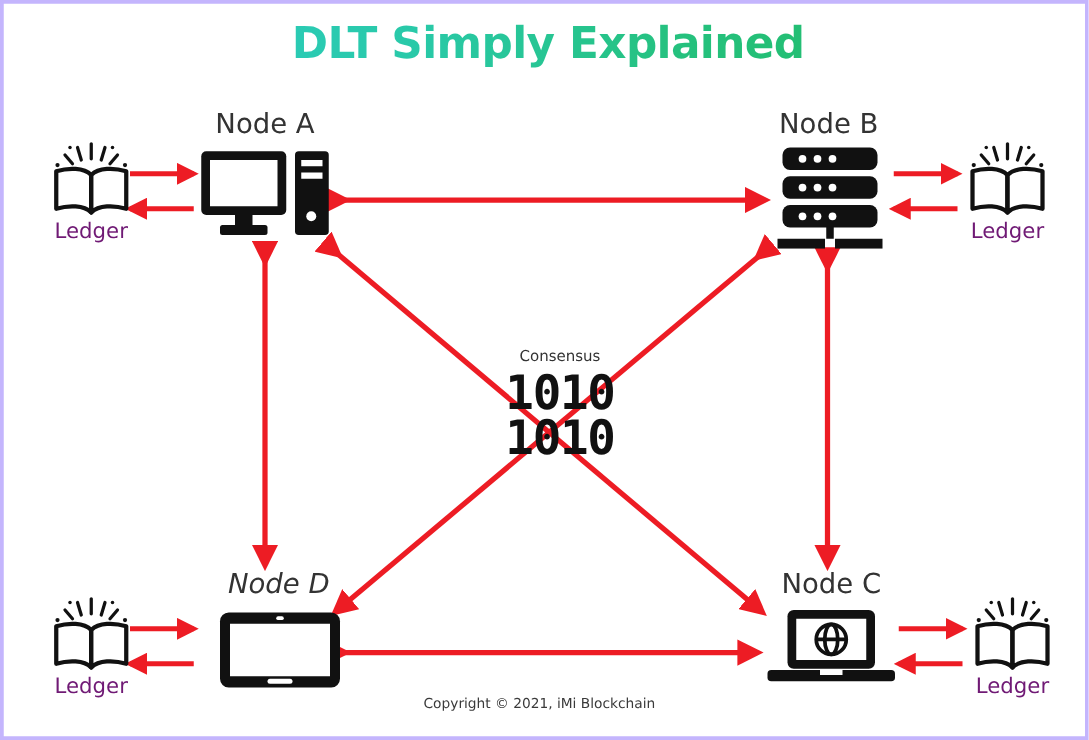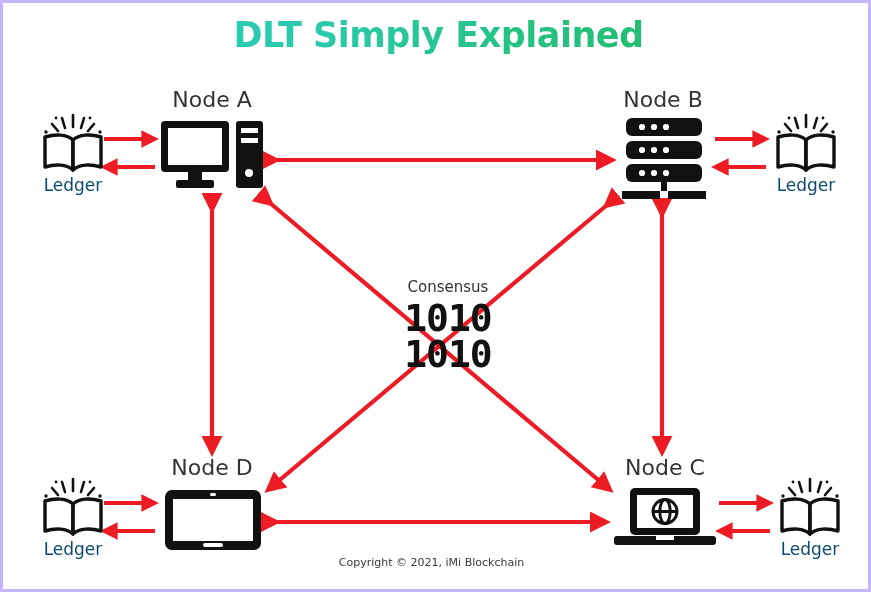--- a/index.html
+++ b/index.html
@@ -61,29 +61,29 @@
     color: #333333;
     white-space: nowrap;
   }
   .ledger-label {
     position: absolute;
     width: 140px;
     left: 50%;
     margin-left: -70px;
     text-align: center;
     font-size: 17px;
-    color: #0c4a6e;
+    color: #701a75;
     white-space: nowrap;
   }
 
   .icon-box { position: absolute; }
 
   
   .consensus-label {
-    font-size: 15px;
+    font-size: 12px;
     color: #333333;
     text-align: center;
     white-space: nowrap;
   }
   .consensus-bits {
     font-family: "DejaVu Sans Mono", monospace;
     font-size: 38px;
     font-weight: bold;
     color: #111111;
     text-align: center;
@@ -199,21 +199,21 @@
         <circle cx="53" cy="25.5" r="12" fill="none" stroke="#111111" stroke-width="3"></circle>
         <ellipse cx="53" cy="25.5" rx="5.2" ry="12" fill="none" stroke="#111111" stroke-width="3"></ellipse>
         <line x1="41" y1="25.5" x2="65" y2="25.5" stroke="#111111" stroke-width="3"></line>
 
         <rect x="2" y="50" width="102" height="9" rx="3" fill="#111111"></rect>
         <rect x="44" y="50" width="18" height="4" fill="#ffffff"></rect>
       </svg>
     </div>
   </div>
 
-  <div class="node" style="left:129px; top:452px; width:160px; height:100px;">
+  <div class="node" style="left:140px; top:452px; width:160px; height:100px;font-style:italic;">
     <div class="node-label" style="top:0;">Node D</div>
     <div class="icon-box" style="left:31px; top:33px;">
       <svg width="100" height="64" viewBox="0 0 100 64" xmlns="http://www.w3.org/2000/svg">
         <rect x="2" y="2" width="96" height="60" rx="7" fill="#111111"></rect>
         <rect x="10" y="11" width="80" height="42" fill="#ffffff"></rect>
         <rect x="47" y="5" width="6" height="3" rx="1.5" fill="#ffffff"></rect>
         <rect x="40" y="55" width="20" height="4" rx="2" fill="#ffffff"></rect>
       </svg>
     </div>
   </div>

